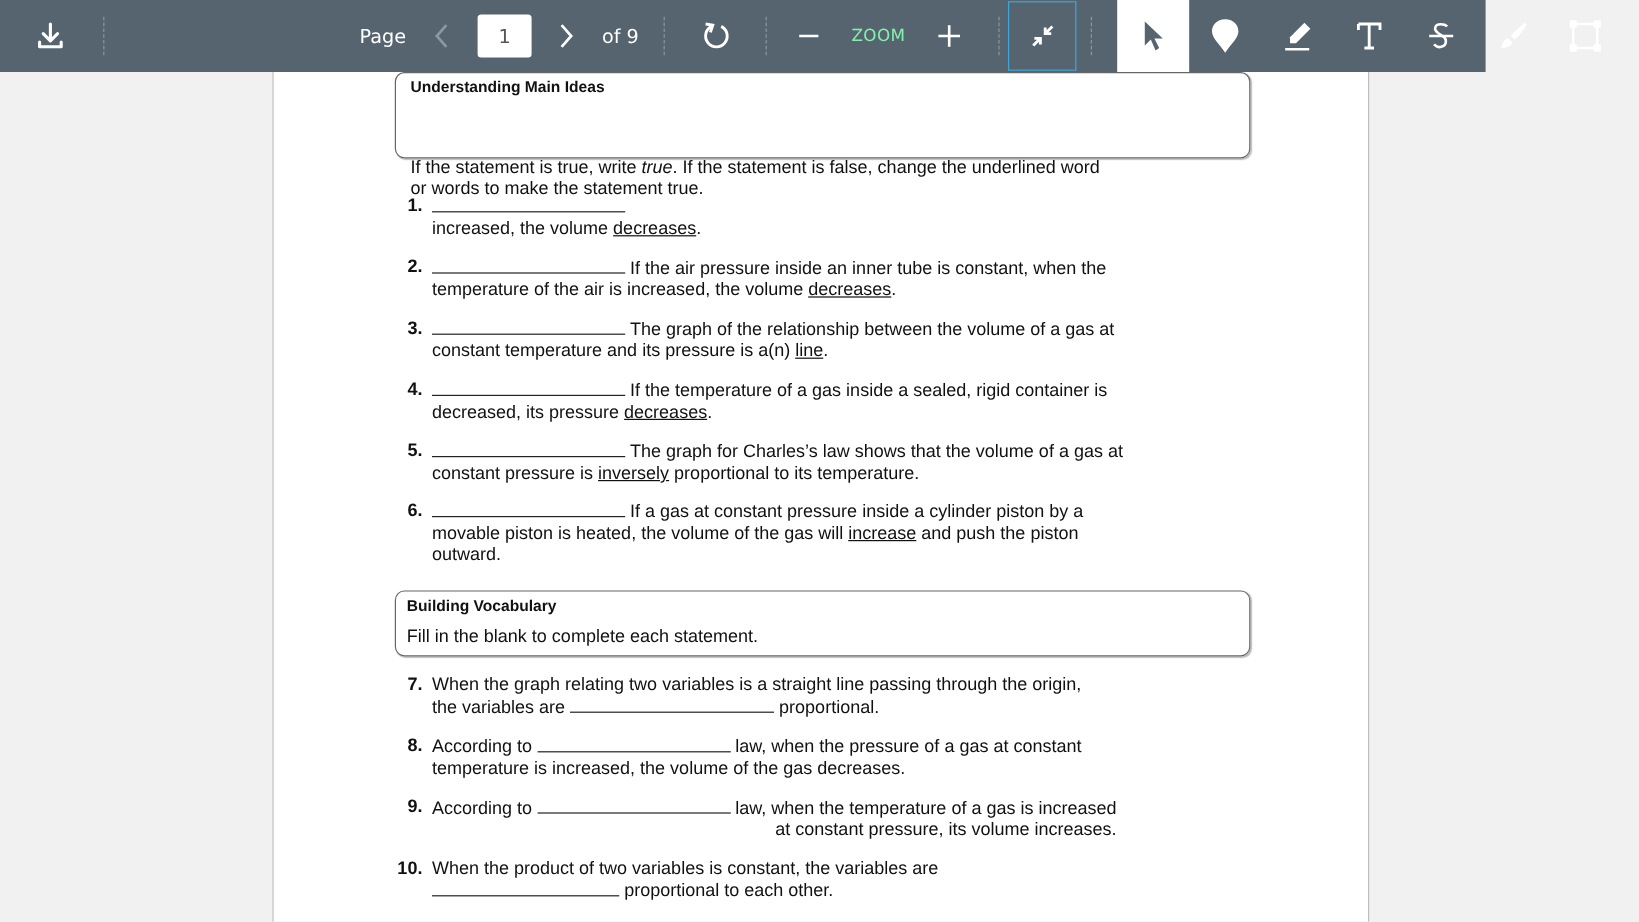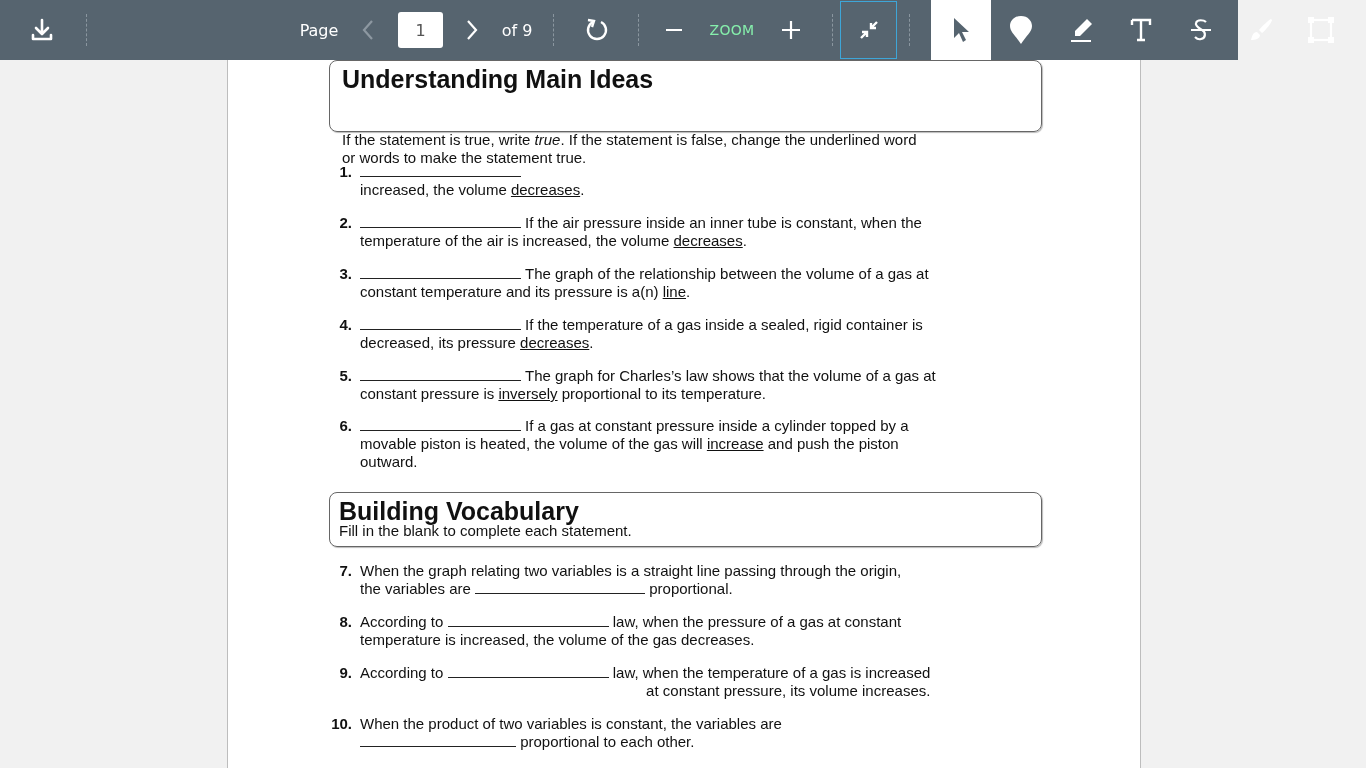--- a/index.html
+++ b/index.html
@@ -13,21 +13,21 @@
   .page-input { position: absolute; left: 398px; top: 12px; width: 45px; height: 36px; background: #fff; border-radius: 3px; border: none; color: #555; font-family: "DejaVu Sans", sans-serif; font-size: 16px; text-align: center; outline: none; }
   .zoom-label { font-family: "DejaVu Sans", sans-serif; font-size: 14px; color: #86efac; letter-spacing: 0.3px; }
   .fit-btn { position: absolute; left: 840px; top: 1px; width: 57px; height: 58px; border: 1px solid #3ea6d8; }
   .select-btn { position: absolute; left: 931px; top: 0; width: 60px; height: 60px; background: #fff; }
 
   
   .viewer { position: absolute; left: 0; top: 60px; width: 1366px; height: 708px; background: #f1f1f1; }
   .page { position: absolute; left: 227px; top: 0; width: 914px; height: 708px; background: #fff; border-left: 1px solid #bdbdbd; border-right: 1px solid #bdbdbd; }
 
   .box { position: absolute; border: 1.5px solid #666; border-radius: 8px; box-shadow: 1px 1px 1px #bbb; }
-  .box-title { font-weight: bold; font-size: 25px; color: #111; }
+  .box-title { font-weight: bold; font-size: 13px; color: #111; }
   .box-text { font-size: 15px; color: #111; line-height: 18px; }
 
   .q { position: absolute; font-size: 15px; color: #111; line-height: 18px; }
   .q .num { position: absolute; font-weight: bold; text-align: right; width: 22px; }
   .q .body { position: absolute; left: 30px; }
   .blank { display: inline-block; border-bottom: 1px solid #222; height: 14px; vertical-align: baseline; }
   .u { text-decoration: underline; }
 </style>
 </head>
 <body>
@@ -156,21 +156,21 @@
         <div class="q" style="left: 102px; top: 256px; width: 640px; height: 60px;">
           <span class="num" style="left:0;top:0;">4.</span>
           <div class="body" style="top:0;"><span class="blank" style="width:161px;margin-right:4px;"></span><span>If the temperature of a gas inside a sealed, rigid container is</span><br><span>decreased, its pressure </span><span class="u">decreases</span><span>.</span></div>
         </div>
         <div class="q" style="left: 102px; top: 307px; width: 640px; height: 60px;">
           <span class="num" style="left:0;top:0;">5.</span>
           <div class="body" style="top:0;"><span class="blank" style="width:161px;margin-right:4px;"></span><span>The graph for Charles’s law shows that the volume of a gas at</span><br><span>constant pressure is </span><span class="u">inversely</span><span> proportional to its temperature.</span></div>
         </div>
         <div class="q" style="left: 102px; top: 357px; width: 640px; height: 60px;">
           <span class="num" style="left:0;top:0;">6.</span>
-          <div class="body" style="top:0;"><span class="blank" style="width:161px;margin-right:4px;"></span><span>If a gas at constant pressure inside a cylinder topped by a</span><br><span>movable piston is heated, the volume of the gas will </span><span class="u">increase</span><span> and push the piston</span><br><span>outward.</span></div>
+          <div class="body" style="top:0;"><span class="blank" style="width:161px;margin-right:4px;"></span><span>If a gas at constant pressure inside a cylinder piston by a</span><br><span>movable piston is heated, the volume of the gas will </span><span class="u">increase</span><span> and push the piston</span><br><span>outward.</span></div>
         </div>
       </div>
 
     <div class="box" style="left:101px;top:432px;width:713px;height:55px;">
       <div class="box-title" style="position:absolute;left:9px;top:4px;">Building Vocabulary</div>
       <div class="box-text" style="position:absolute;left:9px;top:29px;">Fill in the blank to complete each statement.</div>
     </div>
 
     <div class="q" style="left:102px;top:502px;width:640px;height:40px;">
       <span class="num" style="left:0;top:0;">7.</span>

